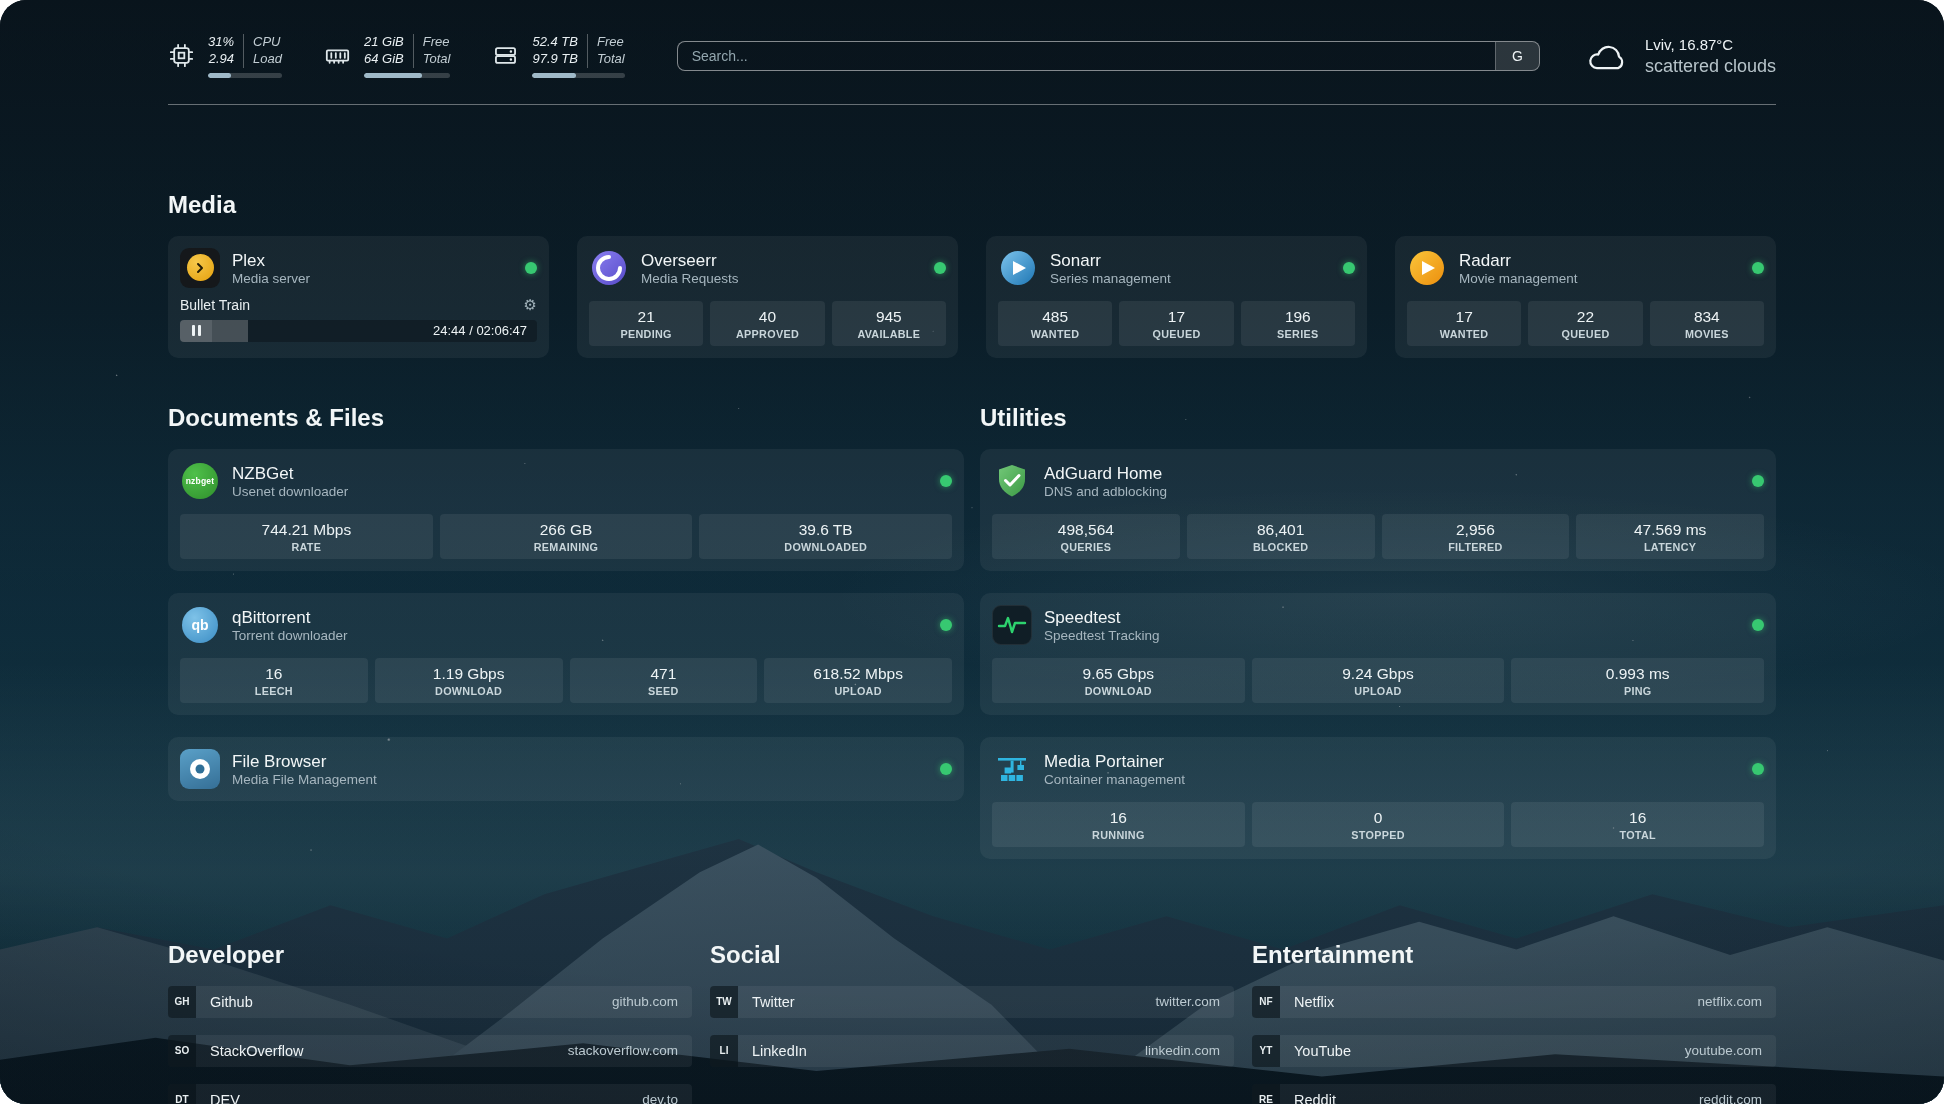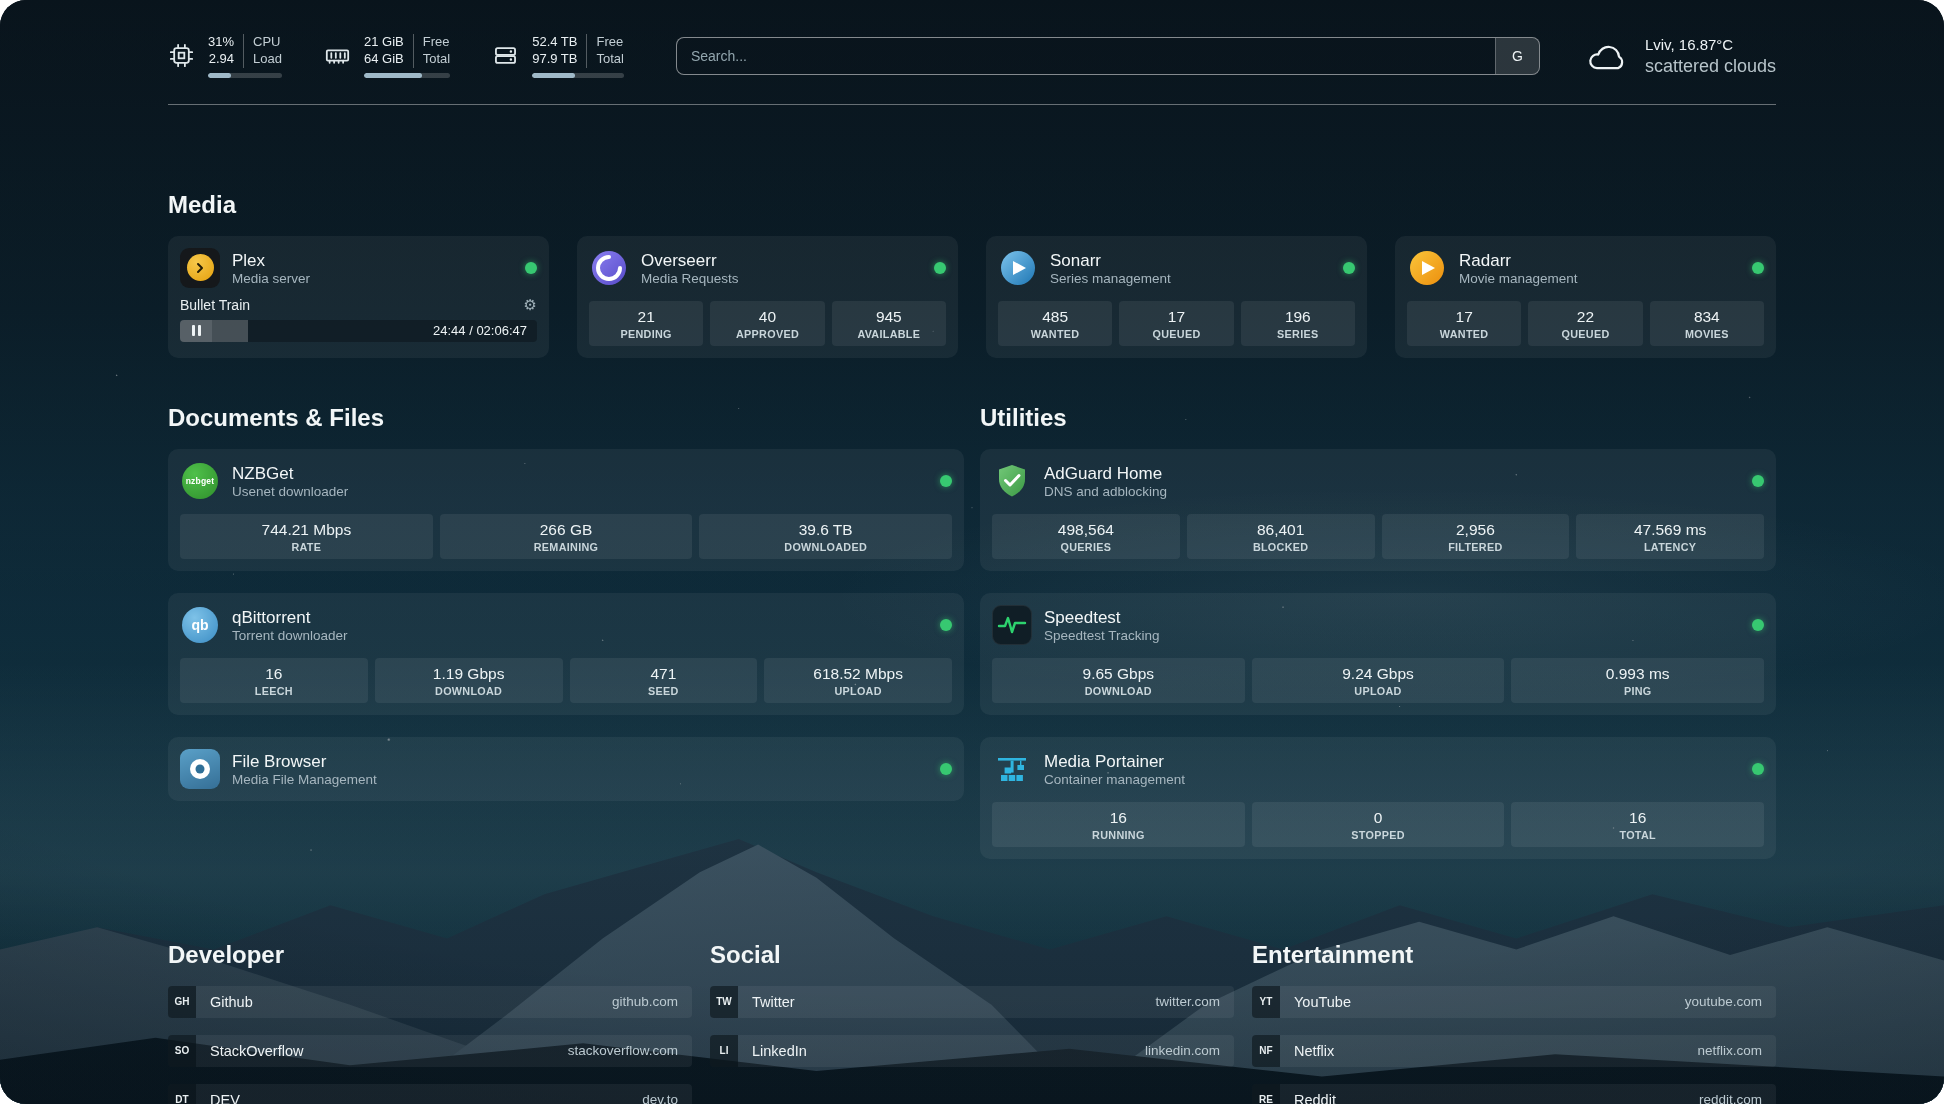--- a/index.html
+++ b/index.html
@@ -52,28 +52,28 @@
       radial-gradient(130% 100% at 50% 35%, rgba(0,0,0,0) 55%, rgba(2,8,13,0.55) 100%); }
 
   
   .content { position: relative; z-index: 2; height: 100%; padding: 34px 168px 0; }
 
   .topbar { display: flex; align-items: center; }
   .res-group { display: flex; gap: 42px; align-items: center; }
   .res { display: flex; gap: 13px; align-items: center; }
   .res-icon svg { width: 27px; height: 27px; display: block; }
   .res-main { display: flex; flex-direction: column; }
-  .res-rows { display: flex; font-size: 13px; line-height: 1.3; color: #e9eff2; }
+  .res-rows { display: flex; font-size: 13px; line-height: 1.3; color: #e9eff2; font-style: italic; }
   .res-col { display: flex; flex-direction: column; }
   .res-col.values { align-items: flex-end; }
   .res-col.labels { align-items: flex-start; color: #c2cdd3; border-left: 1px solid rgba(255,255,255,.3); padding-left: 9px; margin-left: 9px; }
   .res-bar { margin-top: 5px; height: 5px; border-radius: 3px; background: rgba(255,255,255,0.18); overflow: hidden; }
   .res-fill { height: 100%; border-radius: 3px; background: #9fb9c8; }
 
-  .search { flex: 1; margin: 0 46px 0 52px; display: flex; align-items: stretch; height: 38px;
+  .search { flex: 1; margin: 0 46px 0 52px; display: flex; align-items: stretch; height: 30px;
     border: 1px solid rgba(255,255,255,0.5); border-radius: 8px; background: rgba(10,20,26,0.25); overflow: hidden; }
   .search input { flex: 1; background: transparent; border: none; outline: none; color: #e8eef0; padding: 0 14px; font-size: 14px; font-family: inherit; }
   .search input::placeholder { color: #93a6ae; }
   .sbtn { width: 44px; background: rgba(255,255,255,0.14); border: none; border-left: 1px solid rgba(255,255,255,0.25);
     color: #eef3f5; font-size: 14px; font-family: inherit; cursor: pointer; }
 
   .weather { display: flex; align-items: center; gap: 15px; }
   .weather svg { width: 44px; height: 36px; display: block; }
   .weather-loc { font-size: 15px; color: #eef3f5; line-height: 1.35; }
   .weather-cond { font-size: 18px; color: #b7c4ca; }
@@ -625,30 +625,30 @@
               <span class="bm-name">LinkedIn</span>
               <span class="bm-domain">linkedin.com</span>
             </div>
           </div>
         </div>
 
         <div>
           <div class="section-title">Entertainment</div>
           <div class="bm-list">
             <div class="bm">
+              <span class="bm-abbr">NF</span>
+              <span class="bm-name">Netflix</span>
+              <span class="bm-domain">netflix.com</span>
+            </div>
+            <div class="bm">
               <span class="bm-abbr">YT</span>
               <span class="bm-name">YouTube</span>
               <span class="bm-domain">youtube.com</span>
             </div>
             <div class="bm">
-              <span class="bm-abbr">NF</span>
-              <span class="bm-name">Netflix</span>
-              <span class="bm-domain">netflix.com</span>
-            </div>
-            <div class="bm">
               <span class="bm-abbr">RE</span>
               <span class="bm-name">Reddit</span>
               <span class="bm-domain">reddit.com</span>
             </div>
           </div>
         </div>
       </div>
     </div>
 
   </div>

